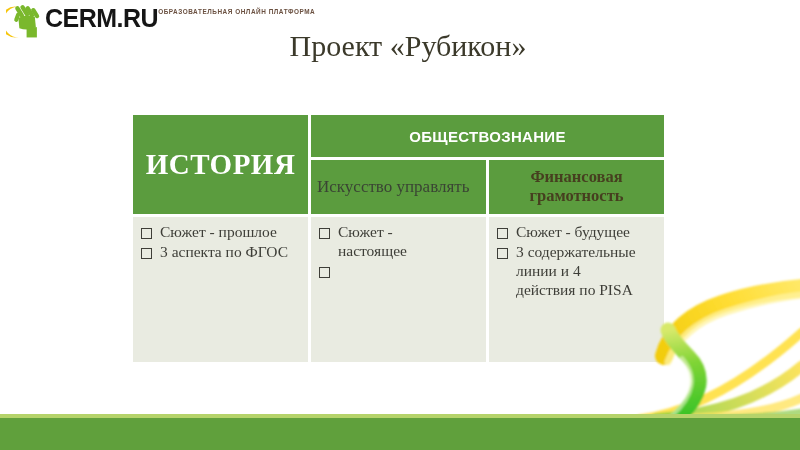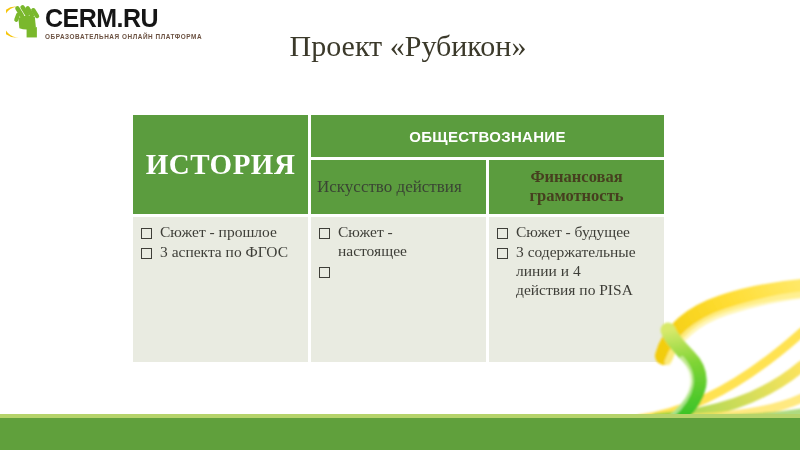--- a/index.html
+++ b/index.html
@@ -5,21 +5,21 @@
   html,body{margin:0;padding:0;}
   body{
     width:800px;height:450px;overflow:hidden;background:#fff;
     font-family:"Liberation Sans",sans-serif;position:relative;
   }
   .slide{position:relative;width:800px;height:450px;background:#fff;}
 
   
   .logo{position:absolute;top:4px;left:6px;display:flex;align-items:flex-start;gap:4px;}
   .logo-icon{width:35px;height:36px;flex:none;}
-  .logo-textblock{display:flex;flex-direction:column;margin-top:2px;}
+  .logo-textblock{display:flex;flex-direction:row;margin-top:2px;}
   .brand{font-weight:bold;font-size:25px;line-height:25px;color:#151515;letter-spacing:-0.5px;}
   .tagline{font-size:6.4px;font-weight:bold;color:#6A5040;letter-spacing:0.55px;margin-top:2px;white-space:nowrap;}
 
   
   .slide-title{
     position:absolute;top:29px;left:8px;width:800px;text-align:center;
     font-family:"Liberation Serif",serif;font-weight:normal;font-size:30px;color:#3B392A;
   }
 
   
@@ -85,21 +85,21 @@
       <span class="brand">CERM.RU</span>
       <span class="tagline">ОБРАЗОВАТЕЛЬНАЯ ОНЛАЙН ПЛАТФОРМА</span>
     </span>
   </div>
 
   <div class="slide-title">Проект «Рубикон»</div>
 
   <div class="subjects-table">
     <div class="th-green cell-history">ИСТОРИЯ</div>
     <div class="th-green cell-social">ОБЩЕСТВОЗНАНИЕ</div>
-    <div class="th-green cell-art">Искусство действия</div>
+    <div class="th-green cell-art">Искусство управлять</div>
     <div class="th-green cell-fin">Финансовая грамотность</div>
 
     <div class="cell-body">
       <div class="cb-item">
         <span class="checkbox"></span>
         <span class="cb-text">Сюжет - прошлое</span>
       </div>
       <div class="cb-item">
         <span class="checkbox"></span>
         <span class="cb-text">3 аспекта по ФГОС</span>

